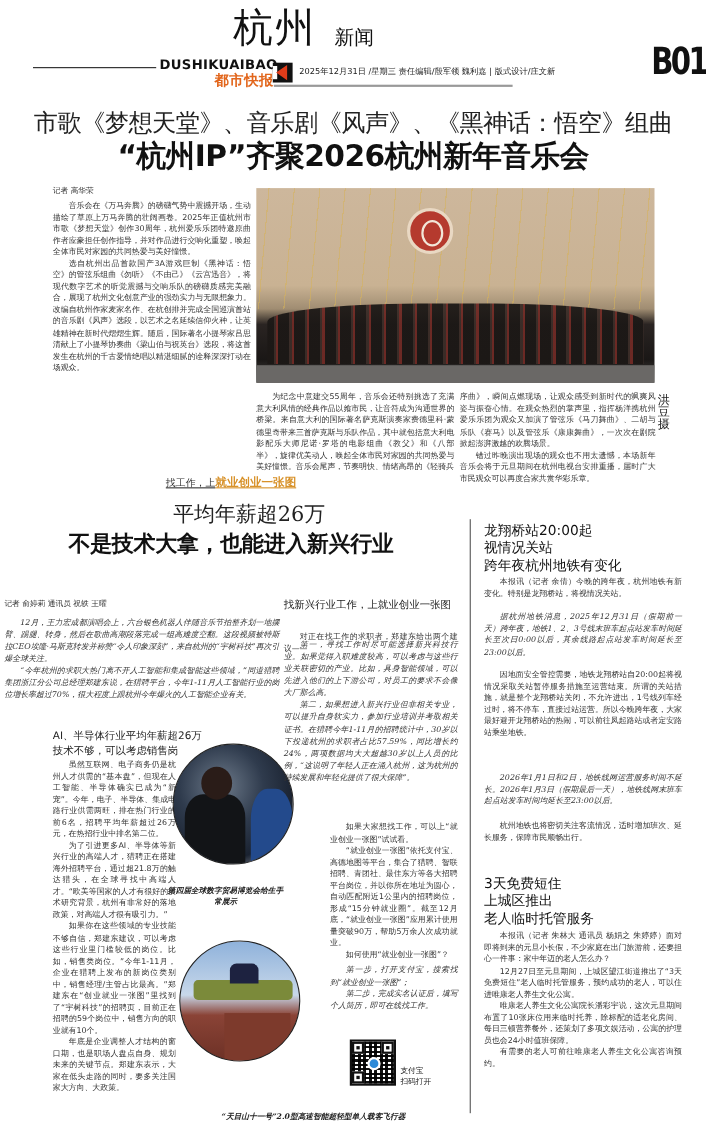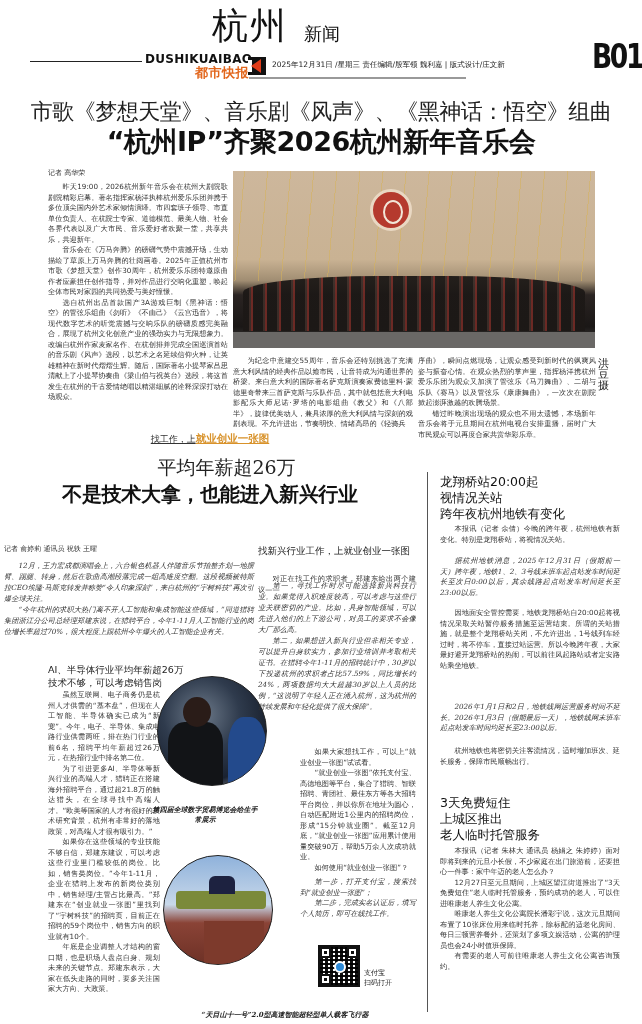--- a/index.html
+++ b/index.html
@@ -80,35 +80,34 @@
   </div>
 <div class="abs meta-line">2025年12月31日 /星期三 责任编辑/殷军领 魏利嘉 | 版式设计/庄文新</div>
 <div class="abs meta-rule"></div>
 <div class="abs page-num">B01</div>
 
 <div class="abs kicker">市歌《梦想天堂》、音乐剧《风声》、《黑神话：悟空》组曲</div>
 <div class="abs headline">“杭州IP”齐聚2026杭州新年音乐会</div>
 <div class="abs byline" style="left:48px;top:168px;">记者 高华荣</div>
 
 <div class="abs col" style="left:48px;top:182px;width:180px;">
-  <p>昨天19:00，2026杭州新年音乐会在杭州大剧院歌剧院精彩启幕。著名指挥家杨洋执棒杭州爱乐乐团并携手多位顶尖国内外艺术家倾情演绎。市四套班子领导、市直单位负责人、在杭院士专家、道德模范、最美人物、社会各界代表以及广大市民、音乐爱好者欢聚一堂，共享共乐，共迎新年。</p>
   <p>音乐会在《万马奔腾》的磅礴气势中震撼开场，生动描绘了草原上万马奔腾的壮阔画卷。2025年正值杭州市市歌《梦想天堂》创作30周年，杭州爱乐乐团特邀原曲作者应豪担任创作指导，并对作品进行交响化重塑，唤起全体市民对家园的共同热爱与美好憧憬。</p>
   <p>选自杭州出品首款国产3A游戏巨制《黑神话：悟空》的管弦乐组曲《勿听》《不由己》《云宫迅音》，将现代数字艺术的听觉震撼与交响乐队的磅礴质感完美融合，展现了杭州文化创意产业的强劲实力与无限想象力。改编自杭州作家麦家名作、在杭创排并完成全国巡演首站的音乐剧《风声》选段，以艺术之名延续信仰火种，让英雄精神在新时代熠熠生辉。随后，国际著名小提琴家吕思清献上了小提琴协奏曲《梁山伯与祝英台》选段，将这首发生在杭州的千古爱情绝唱以精湛细腻的诠释深深打动在场观众。</p>
 </div>
 
 <div class="abs photo-main">
   <div class="confetti"></div>
   <div class="logo-disc"></div>
   <div class="orch"></div>
   <div class="stage"></div>
 </div>
 <div class="abs credit">洪豆摄</div>
 
 <div class="abs col" style="left:233px;top:356px;width:180px;">
-  <p>为纪念中意建交55周年，音乐会还特别挑选了充满意大利风情的经典作品以飨市民，让音符成为沟通世界的桥梁。来自意大利的国际著名萨克斯演奏家费德里科·蒙德里奇带来三首萨克斯与乐队作品，其中就包括意大利电影配乐大师尼诺·罗塔的电影组曲《教父》和《八部半》，旋律优美动人，兼具浓厚的意大利风情与深刻的戏剧表现。不允许进出，节奏明快、情绪高昂的《轻骑兵</p>
+  <p>为纪念中意建交55周年，音乐会还特别挑选了充满意大利风情的经典作品以飨市民，让音符成为沟通世界的桥梁。来自意大利的国际著名萨克斯演奏家费德里科·蒙德里奇带来三首萨克斯与乐队作品，其中就包括意大利电影配乐大师尼诺·罗塔的电影组曲《教父》和《八部半》，旋律优美动人，唤起全体市民对家园的共同热爱与美好憧憬。音乐会尾声，节奏明快、情绪高昂的《轻骑兵</p>
 </div>
 <div class="abs col" style="left:418px;top:356px;width:178px;">
   <p style="text-indent:0">序曲》，瞬间点燃现场，让观众感受到新时代的飒爽风姿与振奋心情。在观众热烈的掌声里，指挥杨洋携杭州爱乐乐团为观众又加演了管弦乐《马刀舞曲》、二胡与乐队《赛马》以及管弦乐《康康舞曲》，一次次在剧院掀起澎湃激越的欢腾场景。</p>
   <p>错过昨晚演出现场的观众也不用太遗憾，本场新年音乐会将于元旦期间在杭州电视台安排重播，届时广大市民观众可以再度合家共赏华彩乐章。</p>
 </div>
 
 <div class="abs section-tag">
   <span class="u">找工作，上</span><span class="accent">就业创业一张图</span>
 </div>
 <div class="abs h2-kicker">平均年薪超26万</div>

